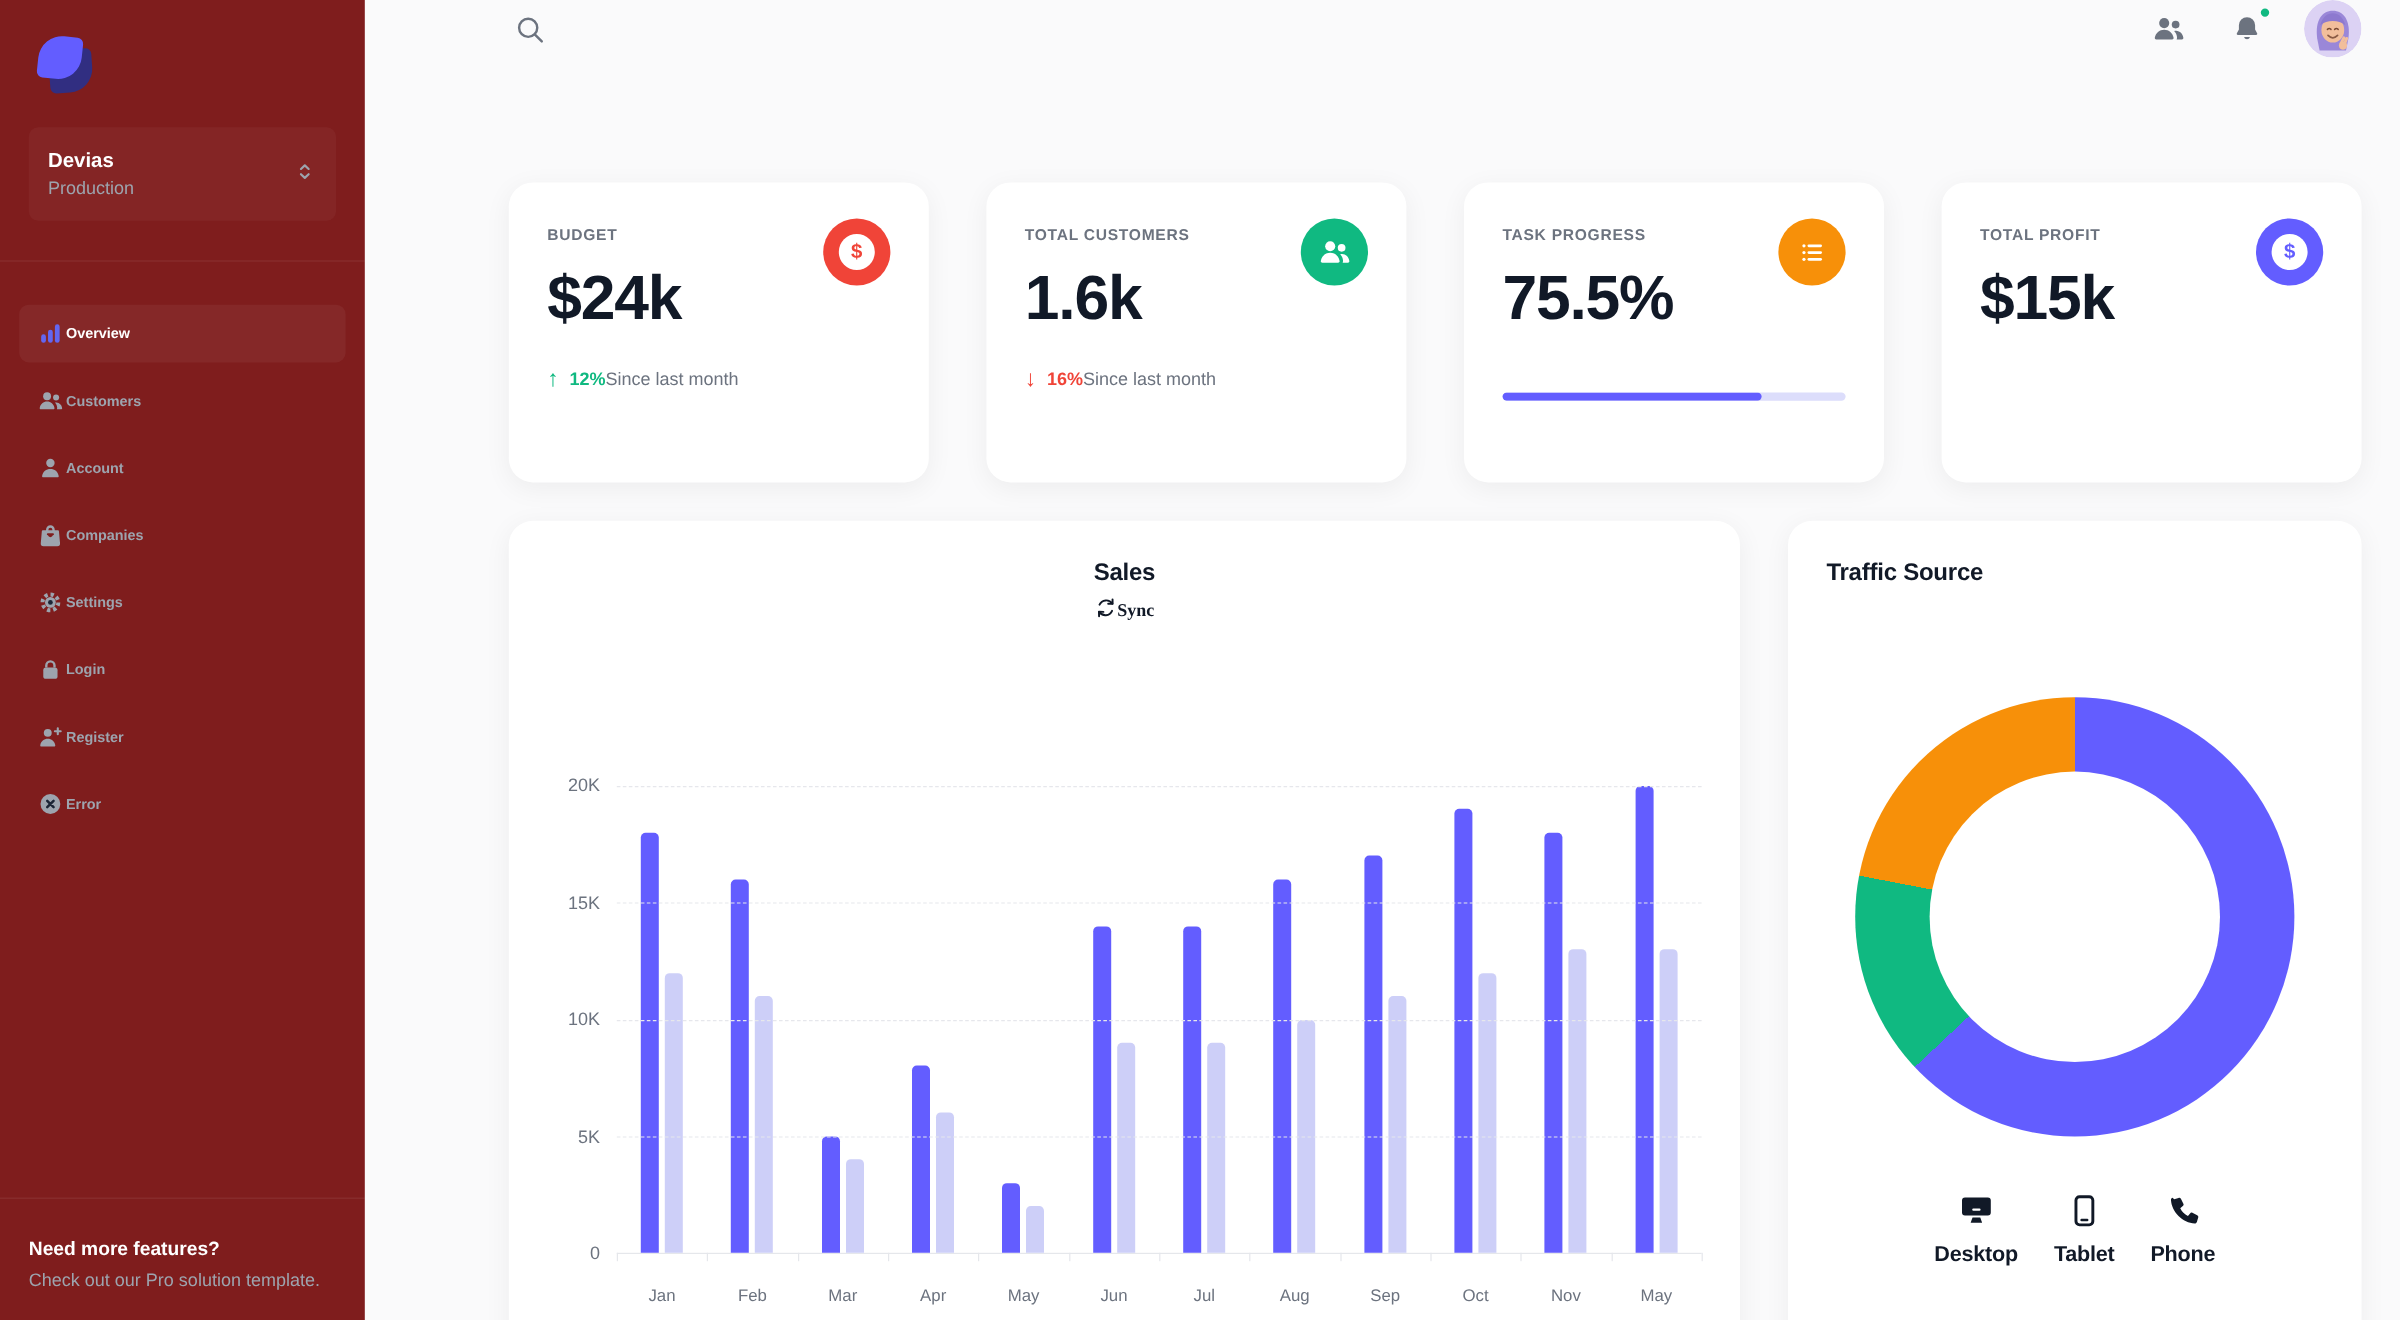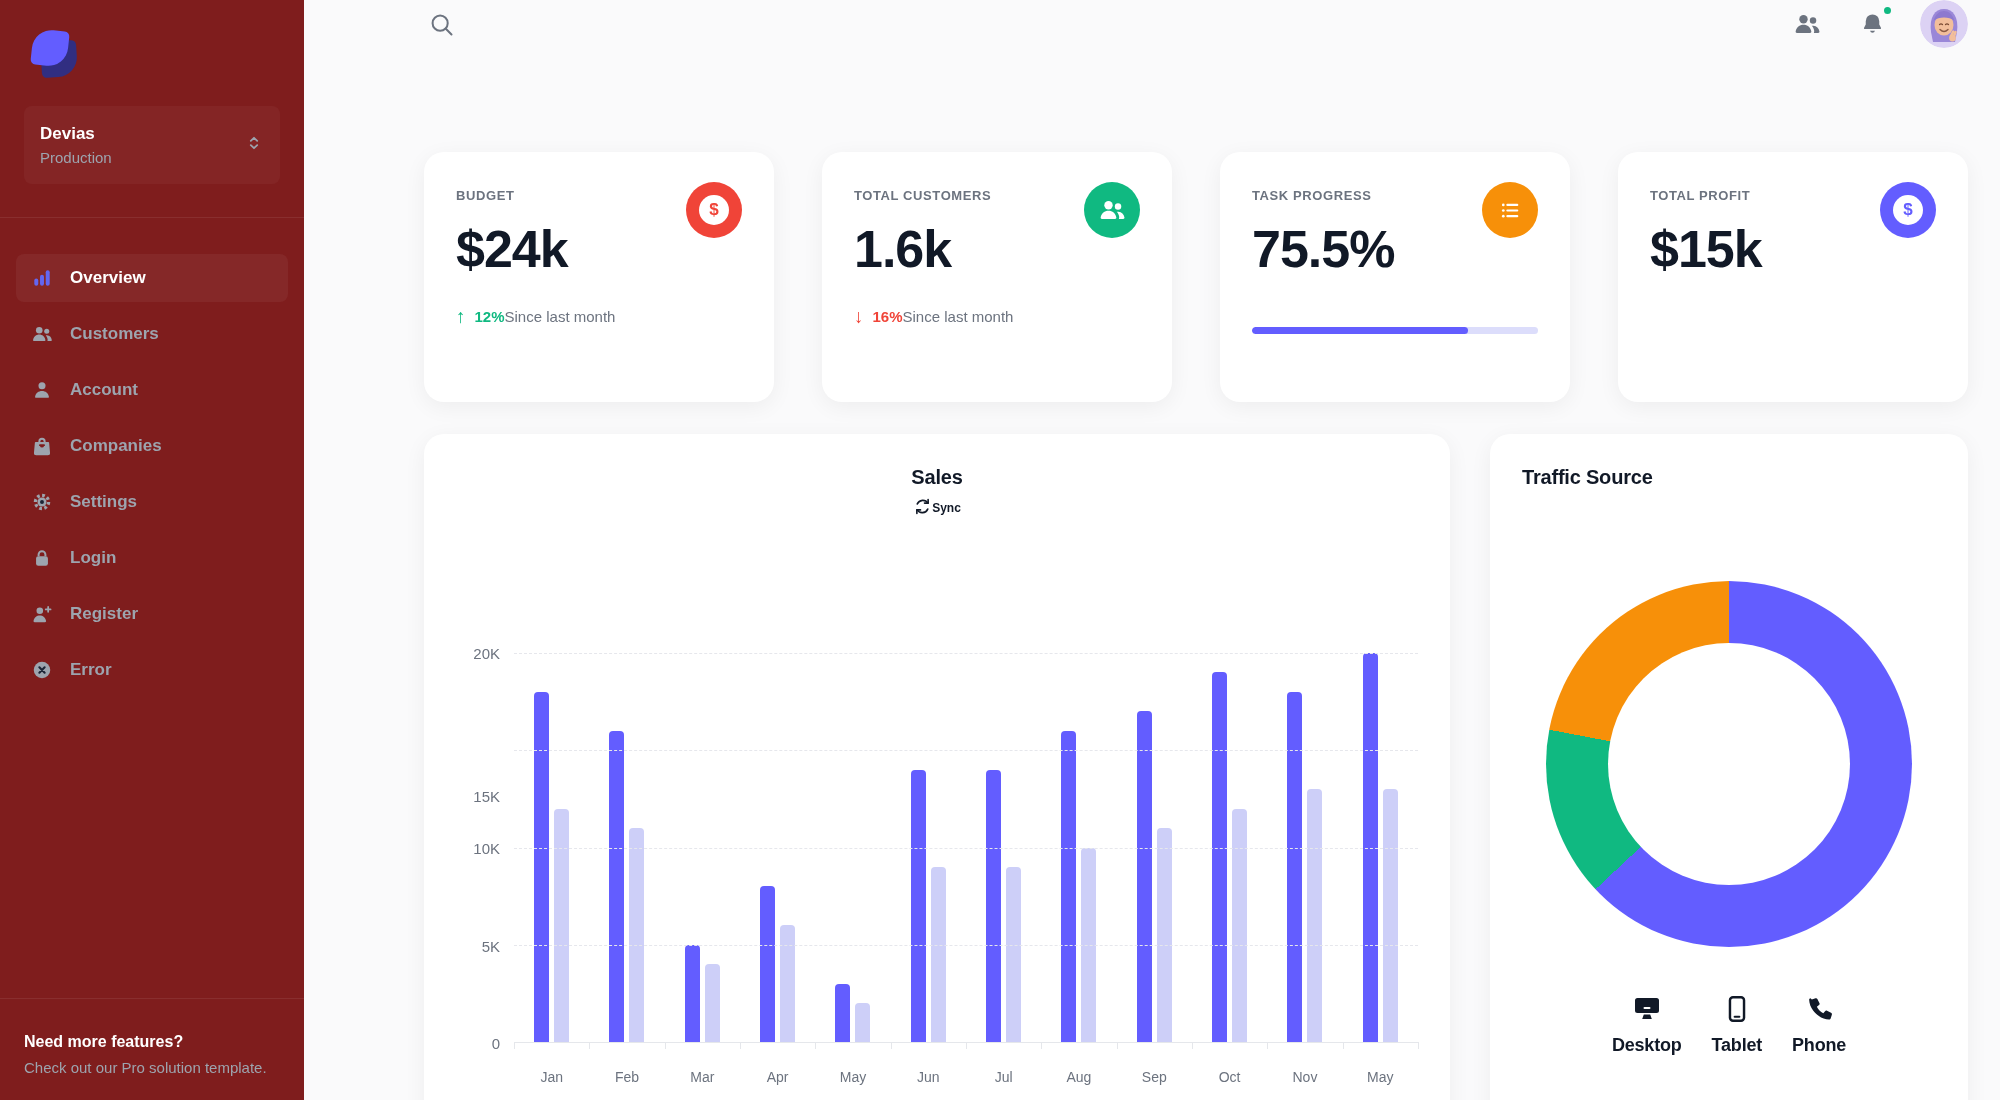--- a/index.html
+++ b/index.html
@@ -11,21 +11,21 @@
   .sidebar { width:304px; min-width:304px; height:100%; background:#7f1d1d; display:flex; flex-direction:column; }
   .logo-wrap { margin:30px 0 10px 32px; width:48px; height:48px; position:relative; }
   .leaf { position:absolute; width:36px; height:36px; border-radius:55% 14% 55% 14%; }
   .leaf.back { background:#312E81; left:9px; top:11px; transform:rotate(-4deg); }
   .leaf.front { background:#635DFF; left:0; top:0; transform:rotate(6deg); }
   .workspace { margin:18px 24px 0; background:rgba(255,255,255,0.04); border-radius:8px; padding:18px 16px; display:flex; align-items:center; justify-content:space-between; cursor:pointer; }
   .ws-name { font-size:17px; font-weight:700; color:#FFFFFF; }
   .ws-env { font-size:15px; color:#9DA4AE; margin-top:5px; }
   .side-divider { height:1px; background:rgba(255,255,255,0.08); margin-top:33px; }
   .nav { padding:36px 16px 16px; display:flex; flex-direction:column; gap:8px; }
-  .nav-item { height:48px; border-radius:8px; padding:0 14px; display:flex; align-items:center; gap:16px; color:#9DA4AE; font-size:17px; font-weight:600; cursor:pointer; }
+  .nav-item { height:48px; border-radius:8px; padding:0 14px; display:flex; align-items:center; gap:1px; color:#9DA4AE; font-size:12px; font-weight:600; cursor:pointer; }
   .nav-item .nav-icon { width:24px; height:24px; display:flex; align-items:center; justify-content:center; color:#9DA4AE; }
   .nav-item.active { background:rgba(255,255,255,0.05); color:#FFFFFF; }
   .nav-item.active .nav-icon { color:#6366F1; }
   .side-footer { margin-top:auto; }
   .side-footer .side-divider { margin-top:0; }
   .sf-inner { padding:34px 24px 24px; }
   .sf-title { color:#FFFFFF; font-size:16px; font-weight:600; }
   .sf-sub { color:#9DA4AE; font-size:15px; margin-top:8px; }
 
   
@@ -53,21 +53,21 @@
   .trend-value { font-weight:600; }
   .trend-caption { color:#6C737F; }
   .progress-track { margin-top:48px; height:7px; border-radius:8px; background:#DCDDFB; overflow:hidden; }
   .progress-fill { height:100%; border-radius:8px; background:#635DFF; }
 
   
   .charts-row { display:grid; grid-template-columns:1fr 478px; gap:40px; margin-top:32px; }
   .sales-card { height:790px; padding:32px; }
   .card-head { display:flex; align-items:center; justify-content:space-between;flex-direction:column; }
   .card-title { font-size:20px; font-weight:700; color:#111927; letter-spacing:-0.2px; }
-  .sync-btn { display:flex; align-items:center; background:none; border:none; cursor:pointer; font-family:Liberation Sans, sans-serif; font-size:12px; font-weight:600; color:#111927; padding:8px 10px; border-radius:10px; }
+  .sync-btn { display:flex; align-items:center; background:none; border:none; cursor:pointer; font-family:Liberation Serif, serif; font-size:15px; font-weight:600; color:#111927; padding:8px 10px; border-radius:10px; }
 
   .chart { margin-top:126px; }
   .plot-row { display:flex; }
   .y-labels { width:44px; margin-right:14px; position:relative; height:390px; flex:none; }
   .y-label { position:absolute; right:0; transform:translateY(-50%); font-size:15px; color:#6C737F; }
   .plot { flex:1; position:relative; height:390px; border-bottom:1px solid #E5E7EB; }
   .gridline { position:absolute; left:0; right:0; border-top:1px dashed #E6E7EC; }
   .bars { position:absolute; left:0; right:0; top:0; bottom:0; display:flex; }
   .slot { flex:1; display:flex; align-items:flex-end; justify-content:center; gap:5px; }
   .bar { width:15px; border-radius:4px 4px 0 0; }
@@ -338,21 +338,21 @@
               <span>Sync</span>
             </button>
           </div>
 
           <div class="chart">
             <div class="plot-row">
               <div class="y-labels" id="yLabels">
                   <span class="y-label" style="top: 100%;">0</span>
                   <span class="y-label" style="top: 75%;">5K</span>
                   <span class="y-label" style="top: 50%;">10K</span>
-                  <span class="y-label" style="top: 25%; margin-top: 45px;">15K</span>
+                  <span class="y-label" style="top: 25%;">15K</span>
                   <span class="y-label" style="top: 0%;">20K</span>
                 </div>
               <div class="plot" id="plot">
                 <div class="bars" id="bars">
                     <div class="slot">
                       <div class="bar" style="background: rgb(99, 93, 255); height: 90%;"></div>
                       <div class="bar" style="background: rgb(205, 207, 248); height: 60%;"></div>
                     </div>
                     <div class="slot">
                       <div class="bar" style="background: rgb(99, 93, 255); height: 80%;"></div>

